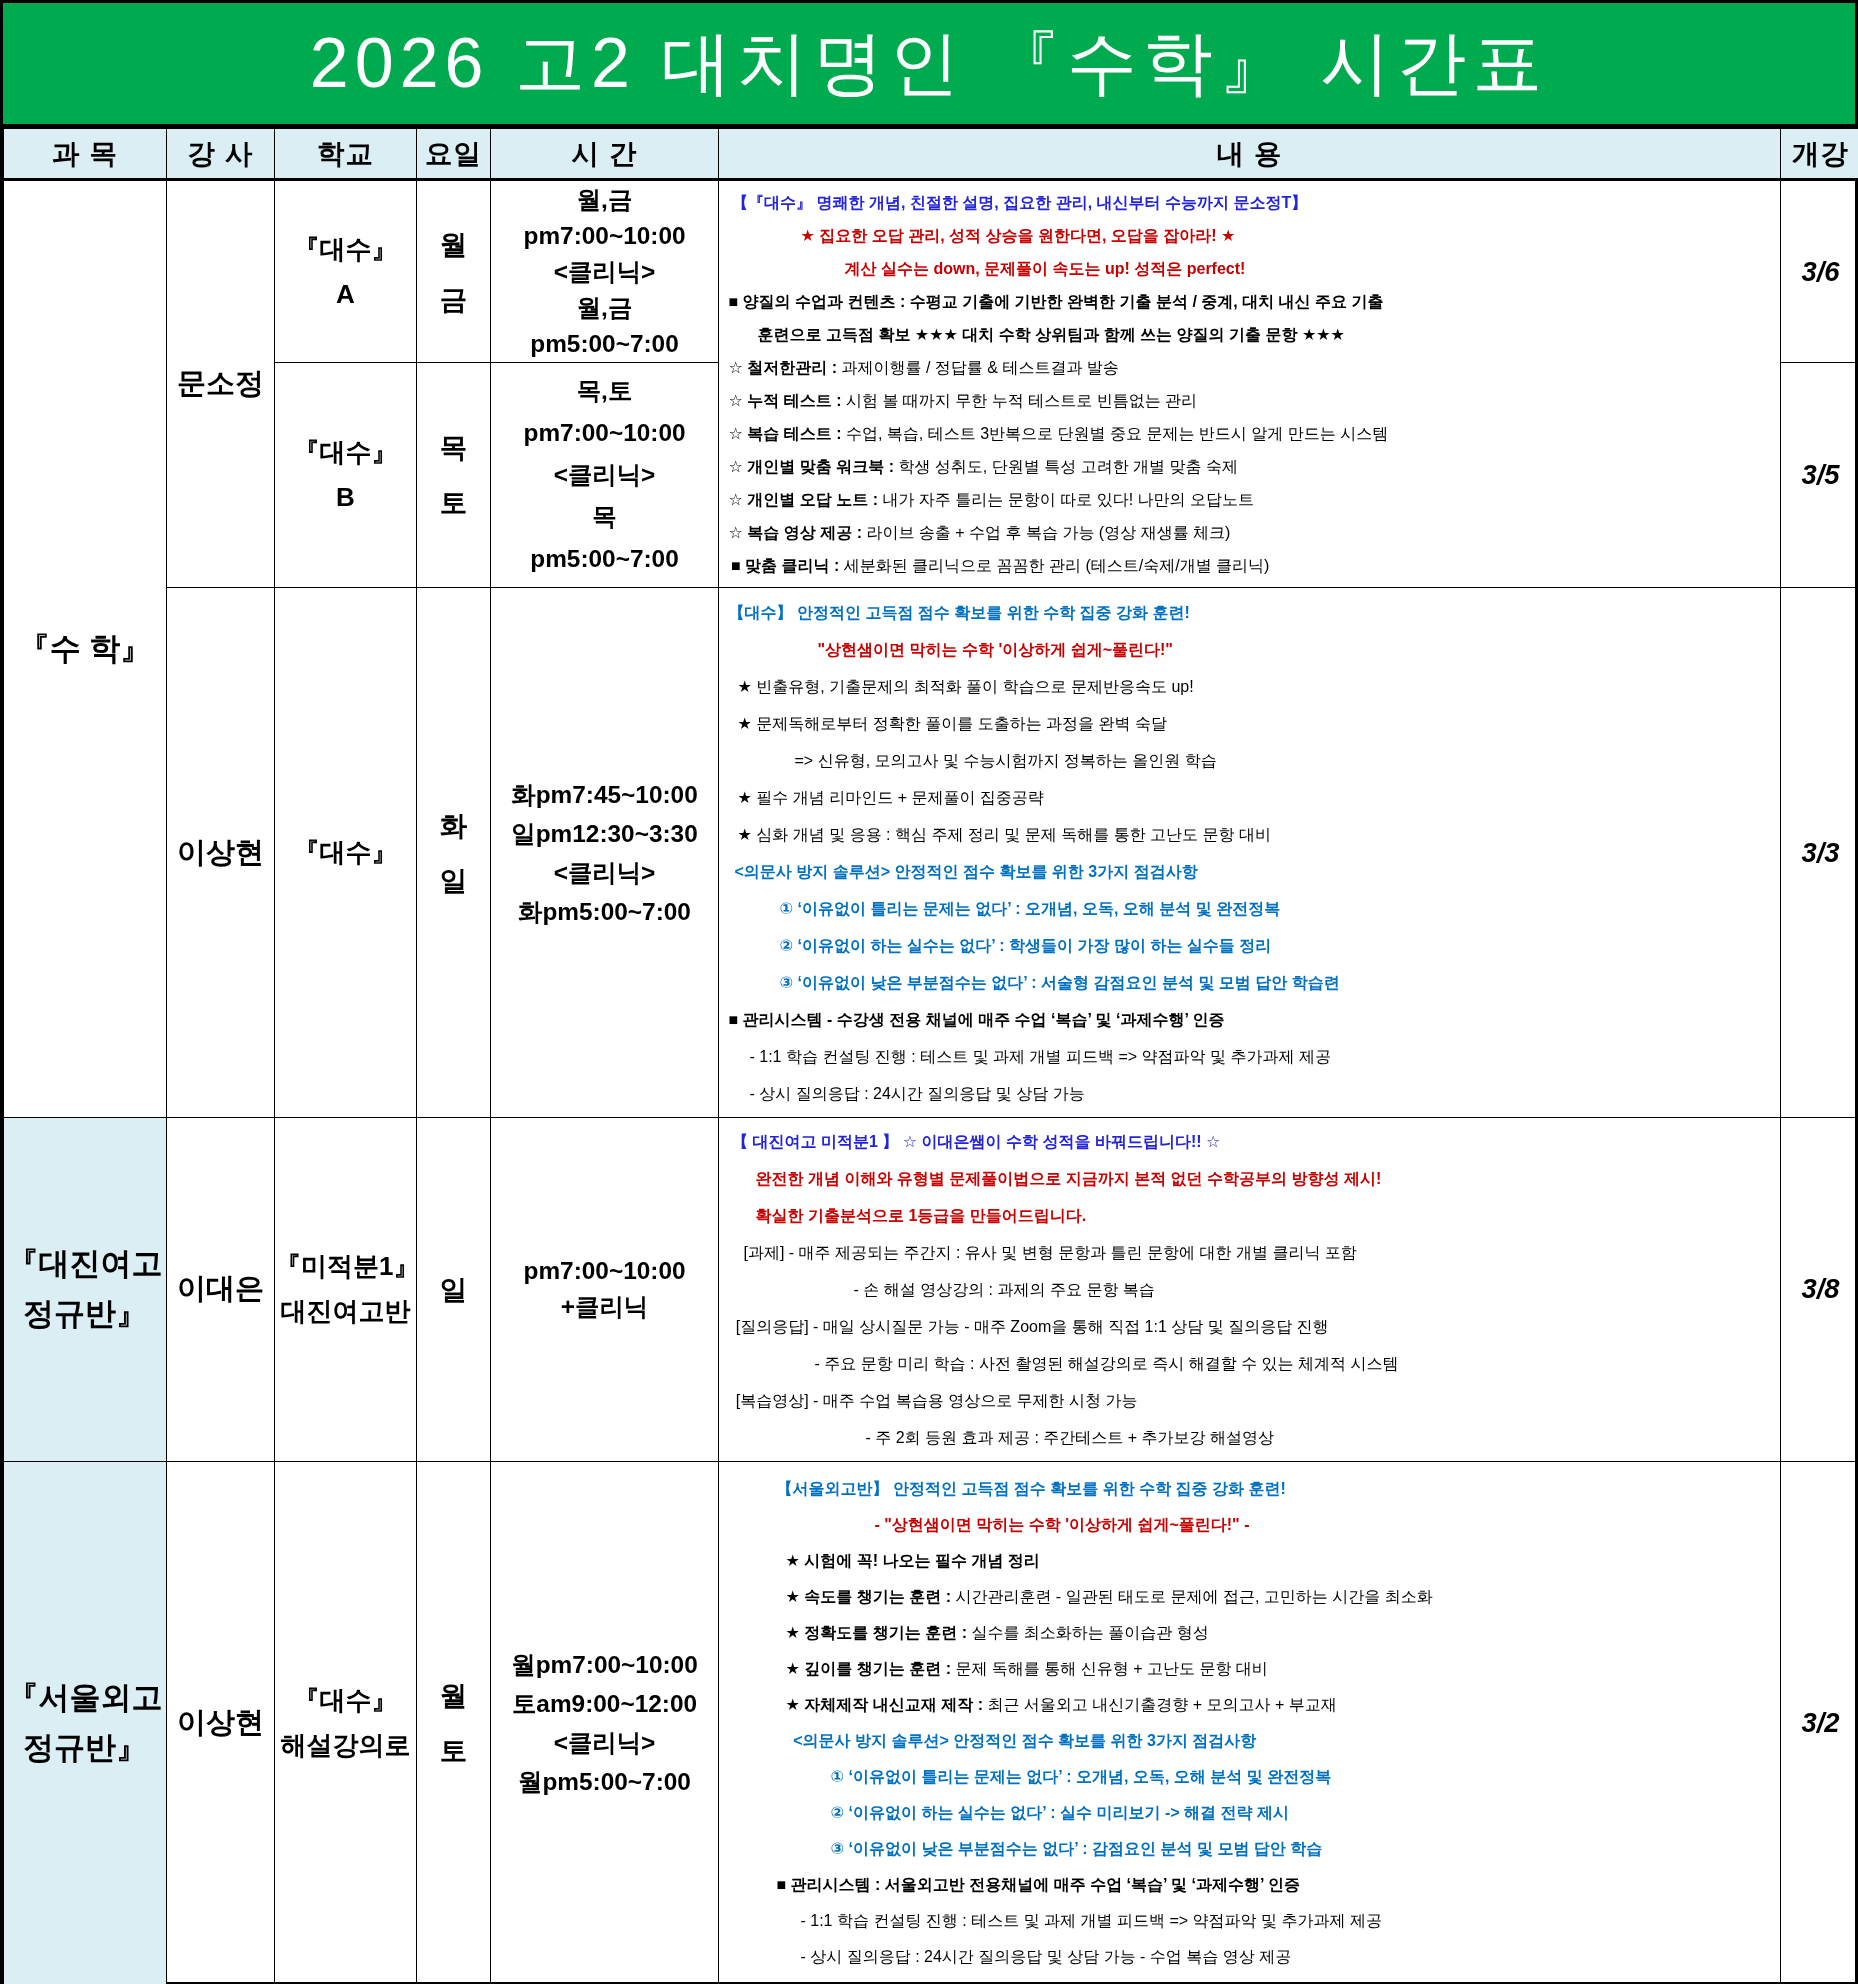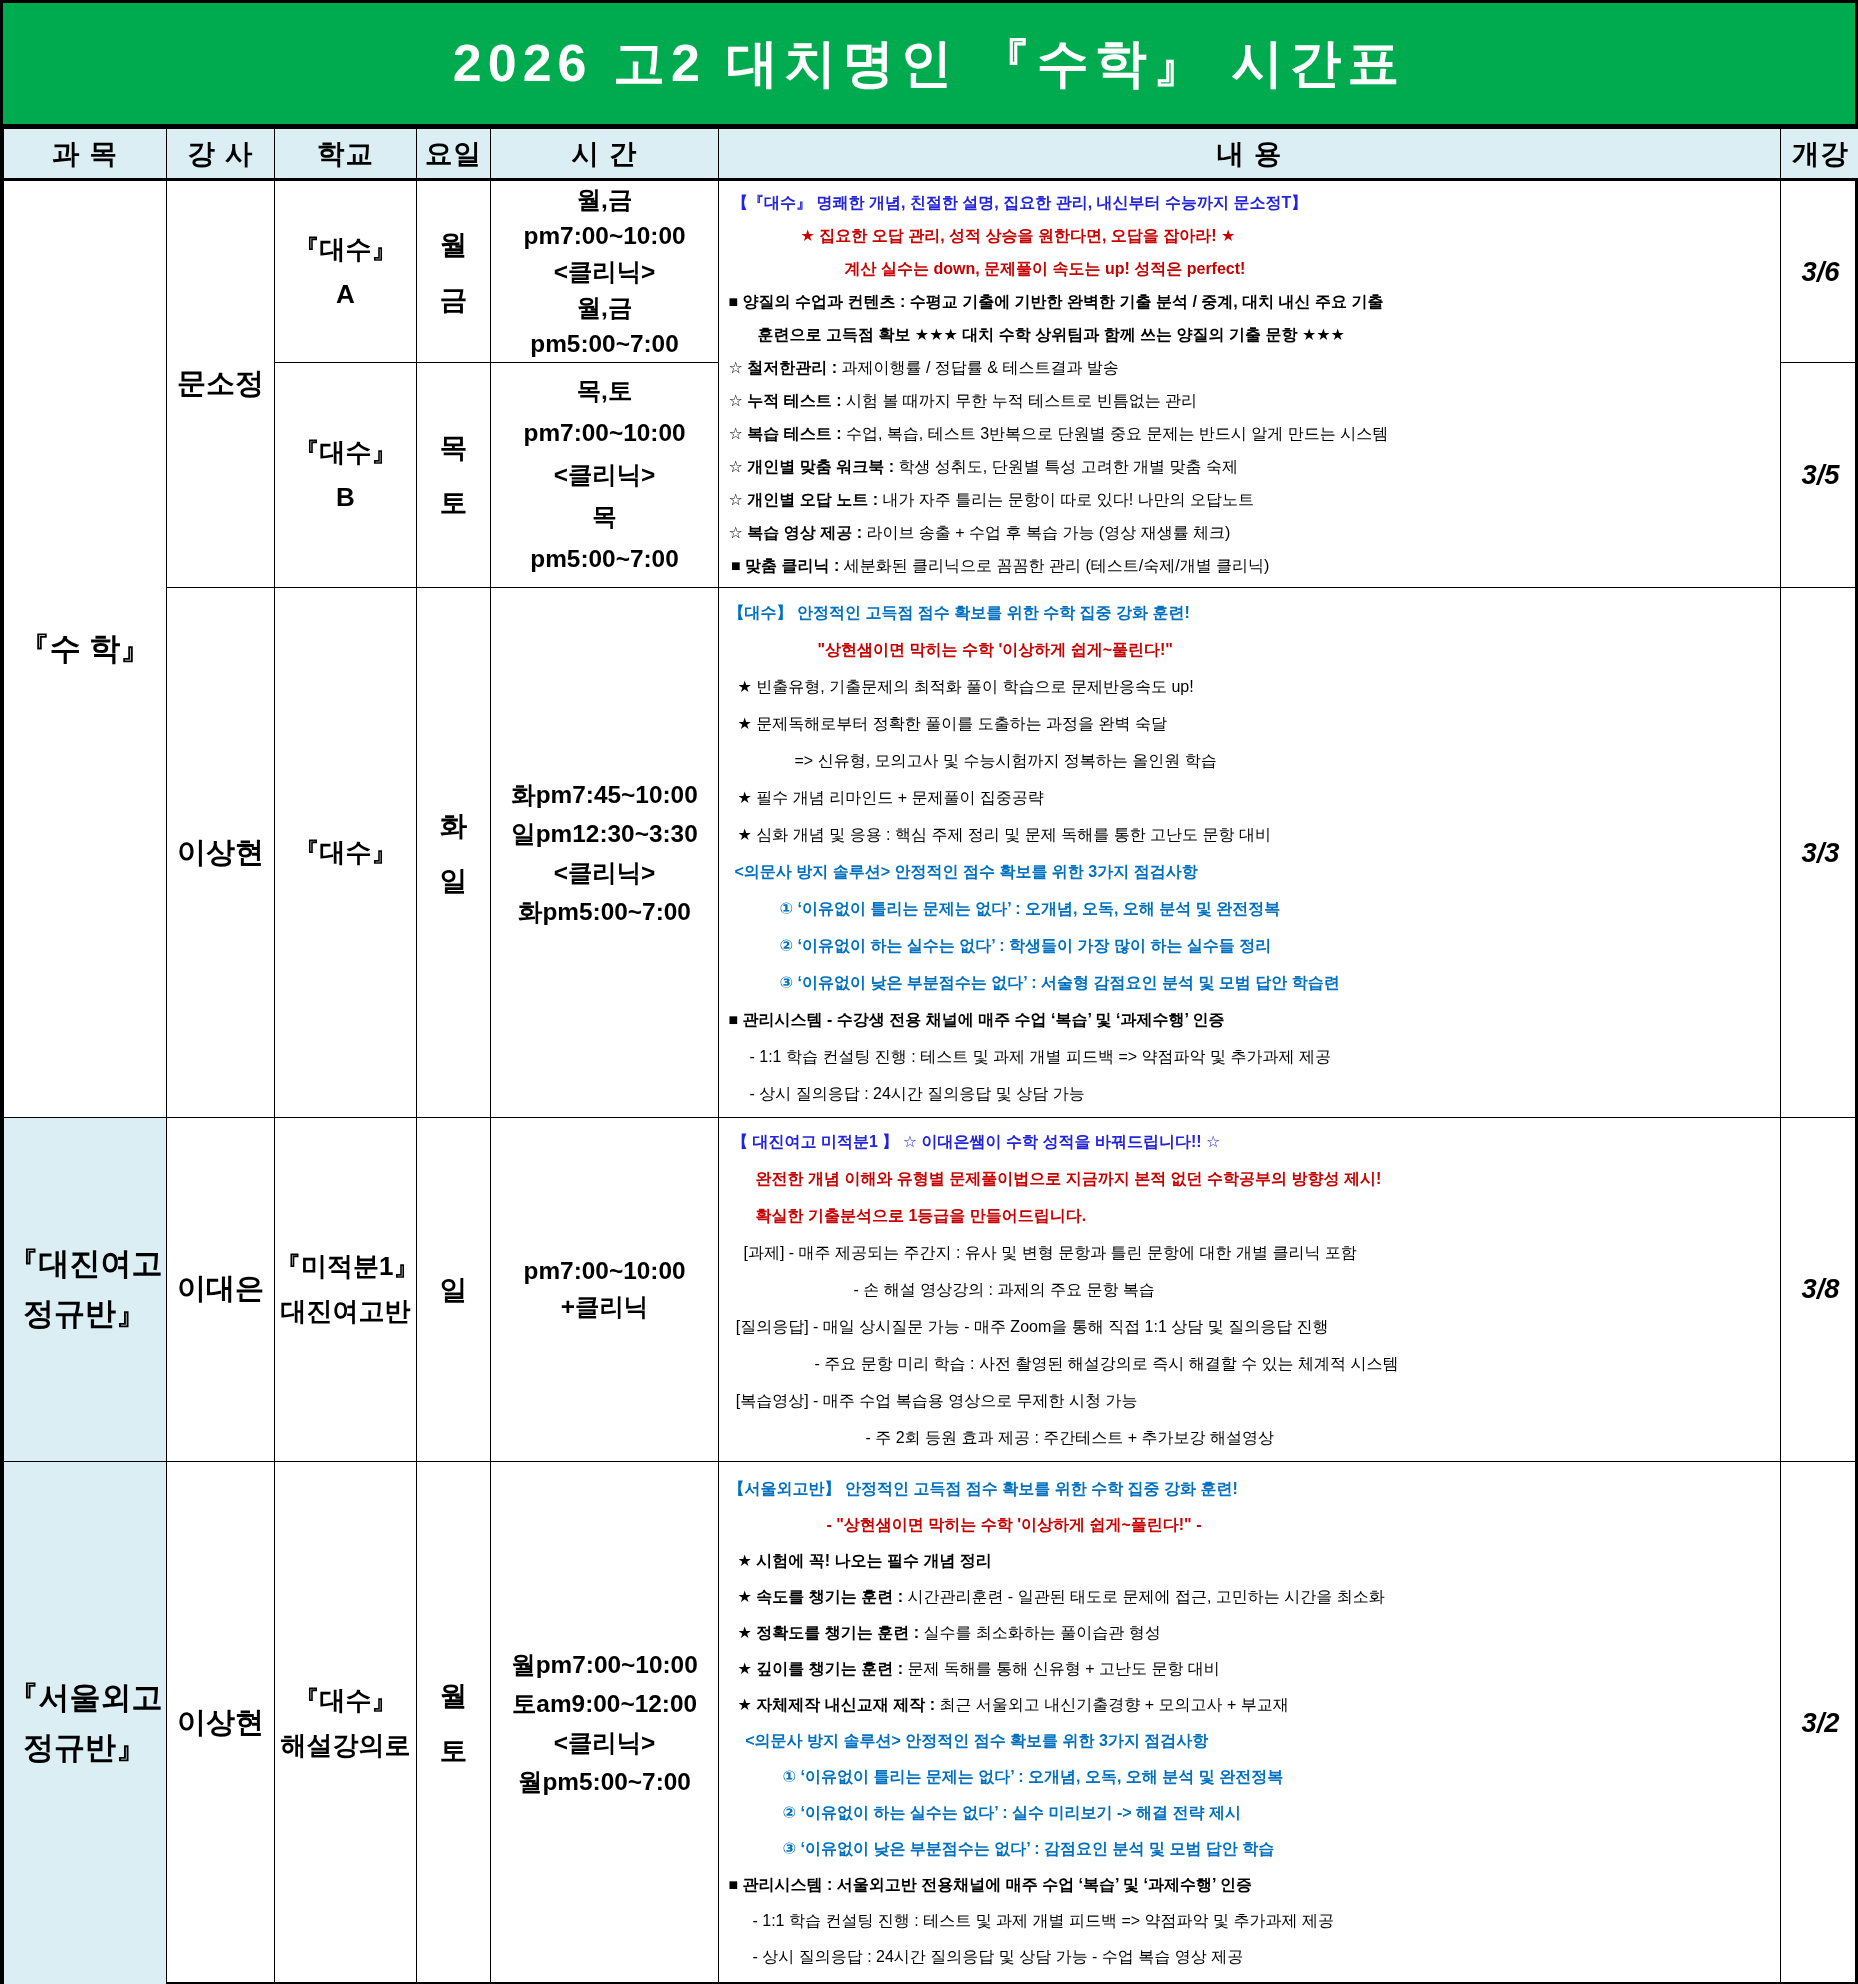--- a/index.html
+++ b/index.html
@@ -11,21 +11,21 @@
     --ink:#000000;
   }
   *{margin:0;padding:0;box-sizing:border-box;}
   body{background:#ffffff;font-family:"Liberation Sans","DejaVu Sans",sans-serif;color:var(--ink);}
   .page{width:1858px;height:1985px;border:3px solid #000;background:#fff;}
   .title-bar{
     height:125px;background:var(--green);border-bottom:4.2px solid #000;
     display:flex;align-items:center;justify-content:center;
   }
   .title-bar span{
-    color:#ffffff;font-size:52px;font-weight:700;letter-spacing:6px;white-space:nowrap;
+    color:#ffffff;font-size:70px;font-weight:400;letter-spacing:6px;white-space:nowrap;
   }
   table{width:100%;border-collapse:collapse;table-layout:fixed;}
   td{border:1.8px solid #000;vertical-align:middle;text-align:center;overflow:hidden;}
   tr.hdr td{
     background:var(--light);height:51px;font-weight:700;font-size:27.4px;
     border-bottom:3.6px solid #000;letter-spacing:1.2px;
   }
   td.subj{font-size:31px;font-weight:700;line-height:50px;background:#fff;}
   td.subj.hl{background:var(--light);}
   td.teach{font-size:29px;font-weight:700;}
@@ -35,21 +35,21 @@
   tr.r2 td.time{line-height:42px;}
   tr.r3 td.time{line-height:39px;}
   tr.r5 td.time{line-height:39px;margin-left:48px;}
   td.start{font-size:27.4px;font-weight:700;font-style:italic;}
   td.content{text-align:left;vertical-align:middle;}
   .cbox{display:flex;flex-direction:column;justify-content:center;padding:4.8px 6px 4.8px 9.5px;
         font-size:16px;color:#000;}
   .cbox.b1 .line{line-height:33px;}
   .cbox.b2 .line{line-height:37px;}
   .cbox.b3 .line{line-height:37px;}
-  .cbox.b4 .line{line-height:36px;}
+  .cbox.b4 .line{line-height:36px;margin-left:48px;}
   .line{white-space:nowrap;}
   .line .lbl{font-weight:700;}
   .line.b{font-weight:700;}
   .line.blue1{color:var(--blue1);}
   .line.blue2{color:var(--blue2);}
   .line.red{color:var(--red);}
 </style>
 </head>
 <body>
 

